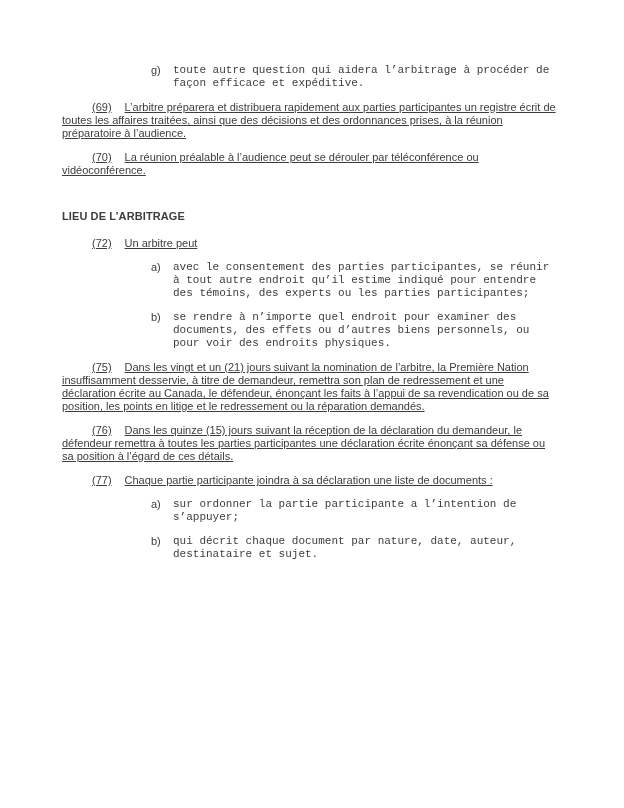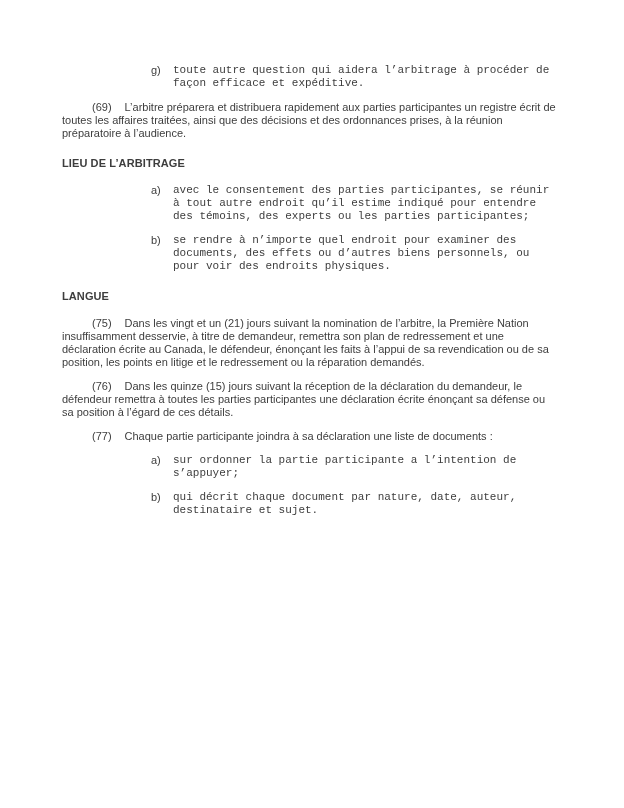--- a/index.html
+++ b/index.html
@@ -19,28 +19,29 @@
     font-size: 11px;
     line-height: 13px;
     padding: 64px 68px 0 62px;
     display: flex;
     flex-direction: column;
     gap: 11px;
     overflow: hidden;
   }
   .para {
     text-indent: 30px;
+    text-decoration: underline;
   }
   .pnum {
     padding-right: 13px;
     white-space: nowrap;
   }
   .heading {
     font-weight: bold;
-    margin-top: 6px;
+    margin-top: 22px;
     margin-bottom: 3px;
     letter-spacing: 0.1px;
   }
   .subitem {
     display: flex;
     margin-left: 89px;
   }
   .sublabel {
     flex: 0 0 22px;
   }
@@ -56,36 +57,41 @@
 
   <div class="subitem">
     <span class="sublabel">g)</span>
     <span class="subtext">toute autre question qui aidera l’arbitrage à procéder de façon efficace et expéditive.</span>
   </div>
 
   <div class="para">
     <span class="pnum">(69)</span><span>L’arbitre préparera et distribuera rapidement aux parties participantes un registre écrit de toutes les affaires traitées, ainsi que des décisions et des ordonnances prises, à la réunion préparatoire à l’audience.</span>
   </div>
 
+  <div class="para">
+    <span class="pnum">(70)</span><span>La réunion préalable à l’audience peut se dérouler par téléconférence ou vidéoconférence.</span>
+  </div>
 
   <div class="heading">LIEU DE L’ARBITRAGE</div>
 
 
+  <div class="para">
+    <span class="pnum">(72)</span><span>Un arbitre peut</span>
+  </div>
 
   <div class="subitem">
     <span class="sublabel">a)</span>
     <span class="subtext">avec le consentement des parties participantes, se réunir à tout autre endroit qu’il estime indiqué pour entendre des témoins, des experts ou les parties participantes;</span>
   </div>
 
   <div class="subitem">
     <span class="sublabel">b)</span>
     <span class="subtext">se rendre à n’importe quel endroit pour examiner des documents, des effets ou d’autres biens personnels, ou pour voir des endroits physiques.</span>
   </div>
 
-  <div class="heading">LANGUE</div>
 
 
 
 
   <div class="para">
     <span class="pnum">(75)</span><span>Dans les vingt et un (21) jours suivant la nomination de l’arbitre, la Première Nation insuffisamment desservie, à titre de demandeur, remettra son plan de redressement et une déclaration écrite au Canada, le défendeur, énonçant les faits à l’appui de sa revendication ou de sa position, les points en litige et le redressement ou la réparation demandés.</span>
   </div>
 
   <div class="para">
     <span class="pnum">(76)</span><span>Dans les quinze (15) jours suivant la réception de la déclaration du demandeur, le défendeur remettra à toutes les parties participantes une déclaration écrite énonçant sa défense ou sa position à l’égard de ces détails.</span>

